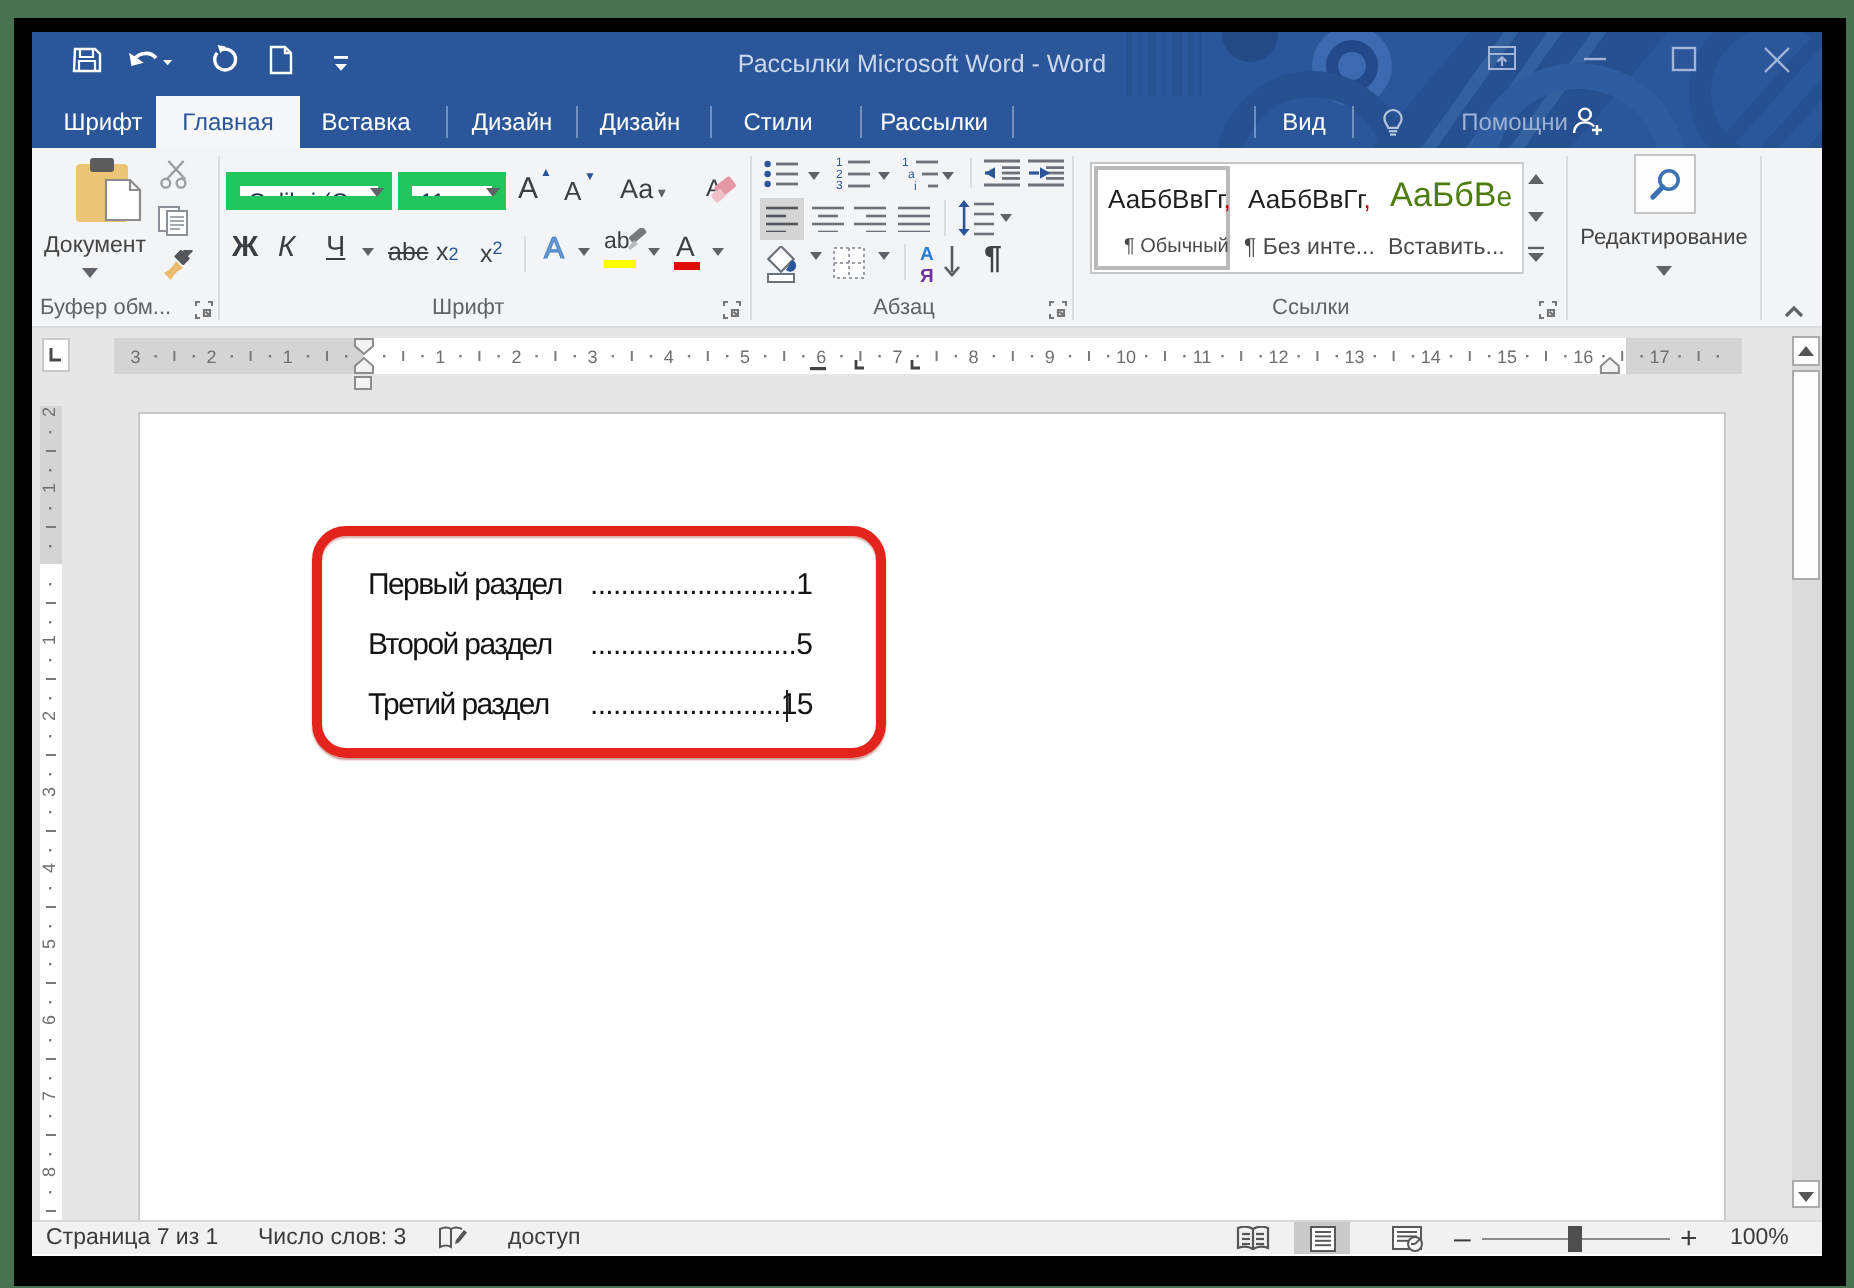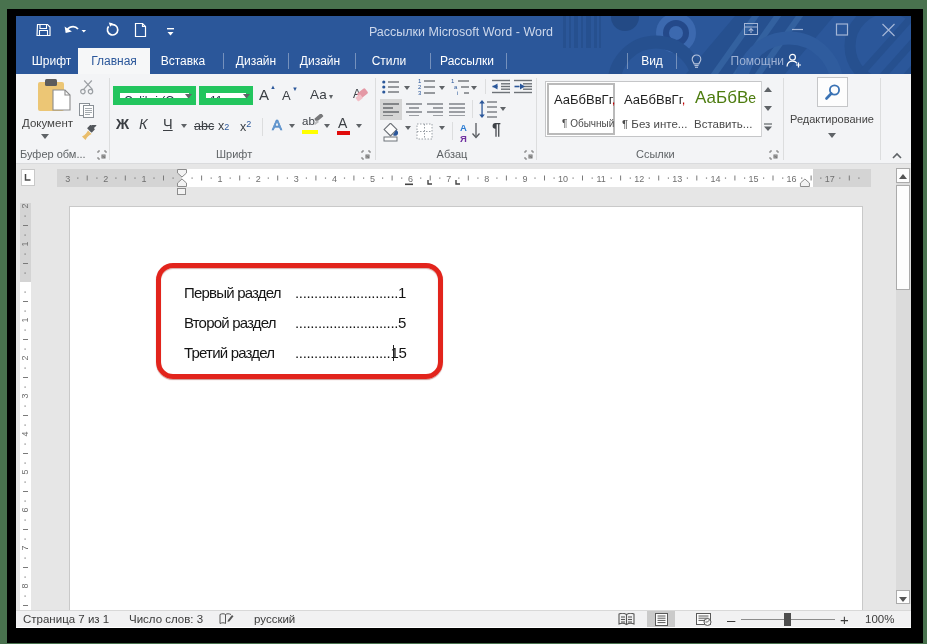--- a/index.html
+++ b/index.html
@@ -607,21 +607,21 @@
   <div id="statusbar">
     <div class="sitem" style="left:7px">Страница 7 из 1</div>
     <div class="sitem" style="left:113px">Число слов: 3</div>
     <svg class="sitem abs" style="left:203px;top:2px" width="16" height="13" viewBox="0 0 16 13">
       <g stroke="#555" stroke-width="1" fill="none">
         <path d="M1 1.5 c2-1 4-1 5.5 0 v9 c-1.5-1-3.5-1-5.5 0 z"></path>
         <path d="M12 1.5 c-2-1-4-1-5.5 0"></path>
         <path d="M9 7 l4-5 1.5 1.2 -4 5 -2 0.8 z" fill="#555" stroke="none"></path>
       </g>
     </svg>
-    <div class="sitem" style="left:238px">русский</div>
+    <div class="sitem" style="left:238px">доступ</div>
     <svg class="sitem abs" style="left:602px;top:2px" width="17" height="13" viewBox="0 0 17 13">
       <g stroke="#565656" stroke-width="1.1" fill="none">
         <path d="M8.5 1.5 c-2.5-1.5-5-1.5-7.5-0.5 v10 c2.5-1 5-1 7.5 0.5 c2.5-1.5 5-1.5 7.5-0.5 v-10 c-2.5-1-5-1-7.5 0.5 z"></path>
         <line x1="8.5" y1="1.5" x2="8.5" y2="12"></line>
         <line x1="3" y1="4" x2="7" y2="4"></line>
           <line x1="3" y1="6.5" x2="7" y2="6.5"></line>
           <line x1="3" y1="9" x2="7" y2="9"></line>
         <line x1="10" y1="4" x2="14" y2="4"></line>
           <line x1="10" y1="6.5" x2="14" y2="6.5"></line>
           <line x1="10" y1="9" x2="14" y2="9"></line>

